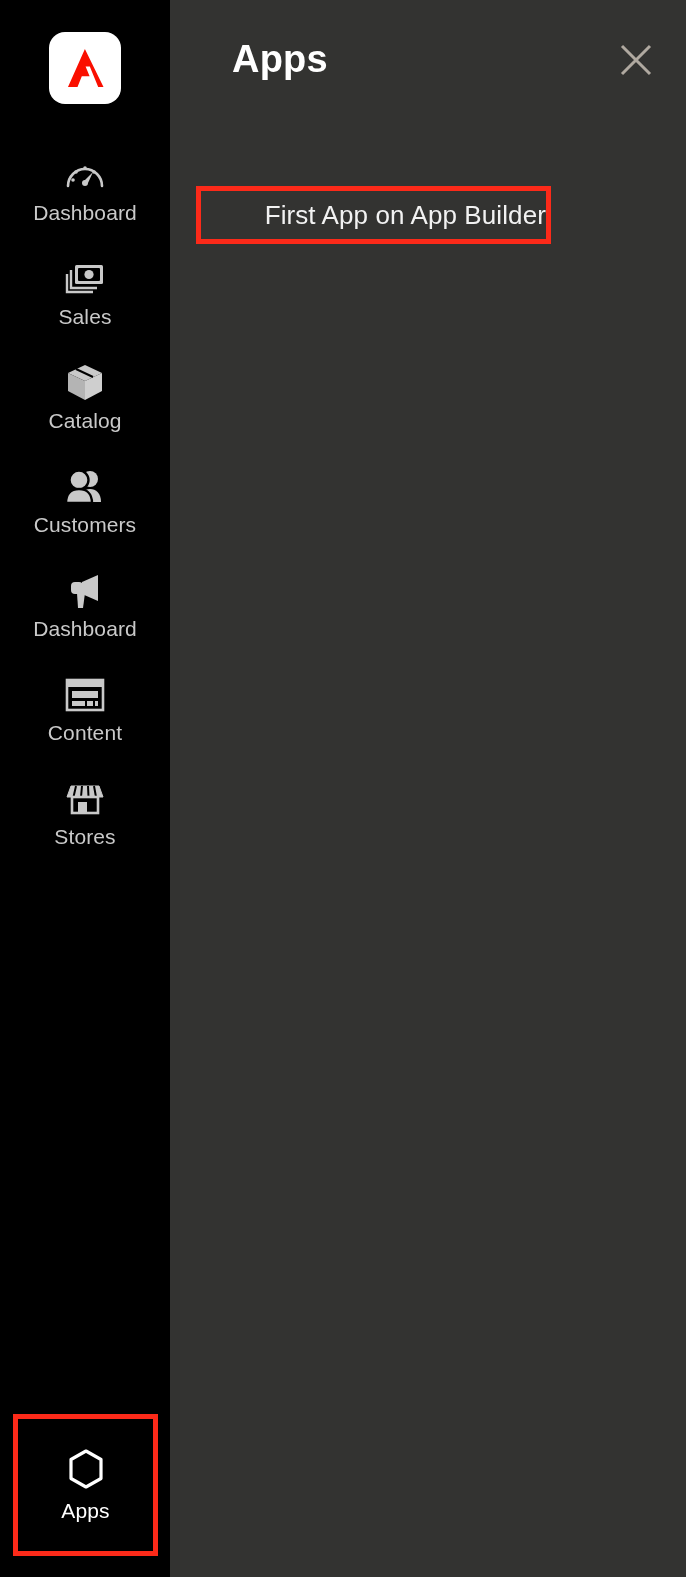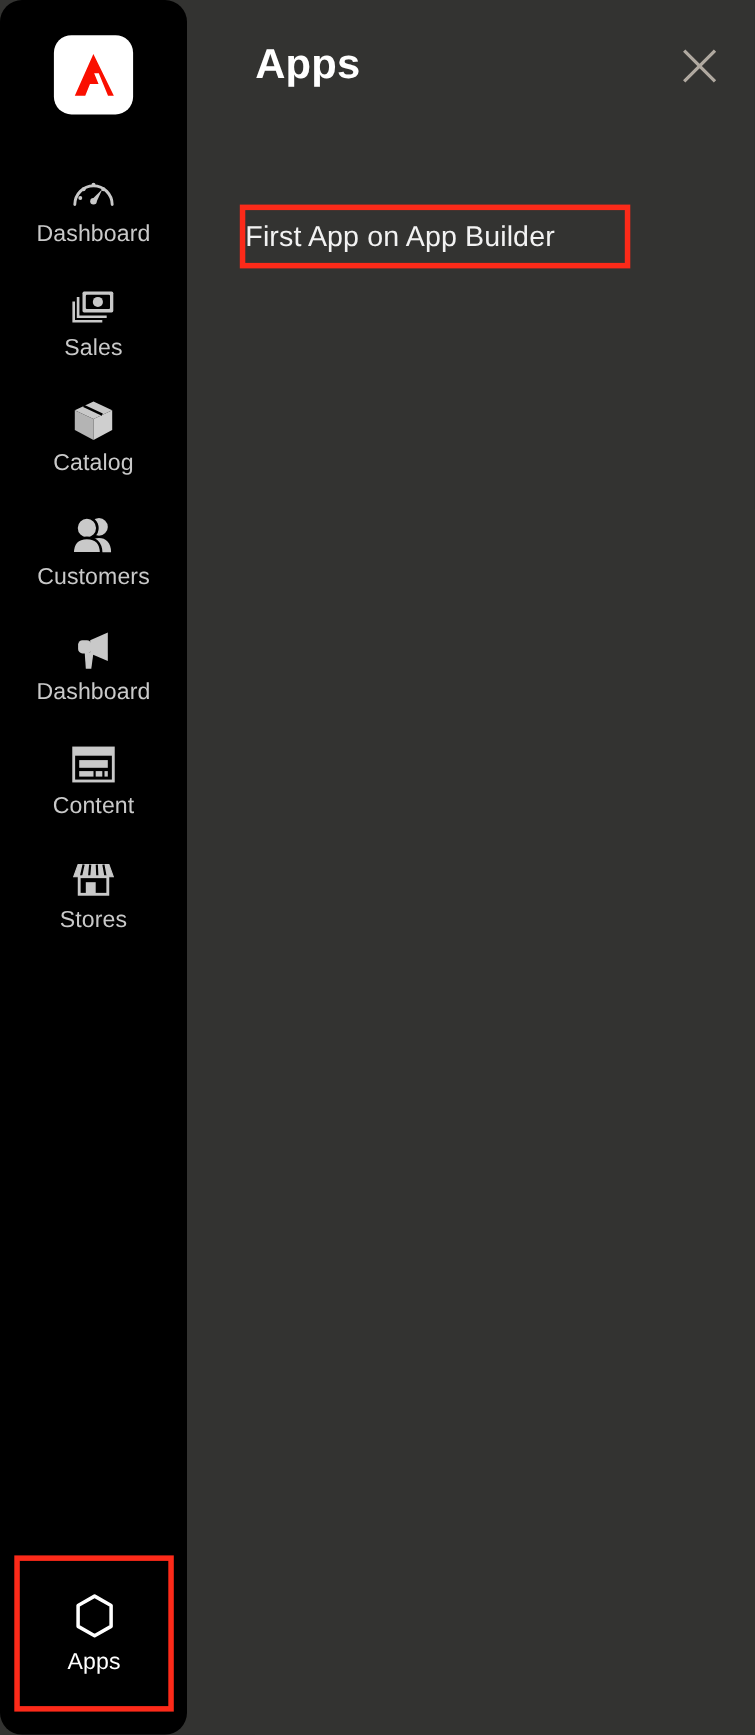--- a/index.html
+++ b/index.html
@@ -10,21 +10,20 @@
     overflow:hidden;
   }
   .screen { position:relative; width:686px; height:1577px; display:flex; }
 
   
   .sidebar {
     width:170px; height:1577px;
     background:#000000;
     flex:0 0 170px;
     position:relative;
-    border-radius:20px;
   }
   .logo-wrap {
     width:100%; display:flex; justify-content:center;
     padding-top:32px; padding-bottom:0;
   }
   .logo {
     width:72px; height:72px; background:#ffffff;
     border-radius:16px;
     display:flex; align-items:center; justify-content:center;
   }
@@ -88,25 +87,27 @@
   .close-btn {
     position:absolute;
     right:27px; top:37px;
     width:46px; height:46px;
     display:flex; align-items:center; justify-content:center;
     cursor:pointer;
   }
   .app-list { position:relative; }
   .app-item {
     position:absolute;
-    left:48px; top:66px;
+    left:26px; top:66px;
     width:355px; height:58px;
     border:5px solid #fc2a19;
     display:flex; align-items:center;
+    padding-left:18px;
     cursor:pointer;
+    justify-content:flex-end;
   }
   .app-item .app-label {
     color:#f2f2f2;
     font-size:26px;
     letter-spacing:0.1px;
     white-space:nowrap;
   }
 </style>
 </head>
 <body>

